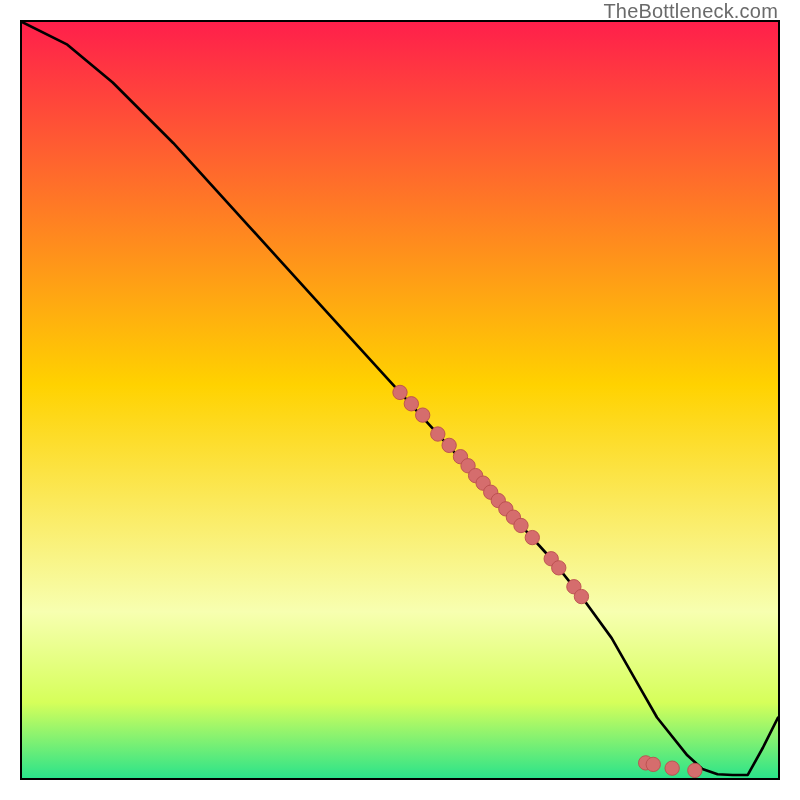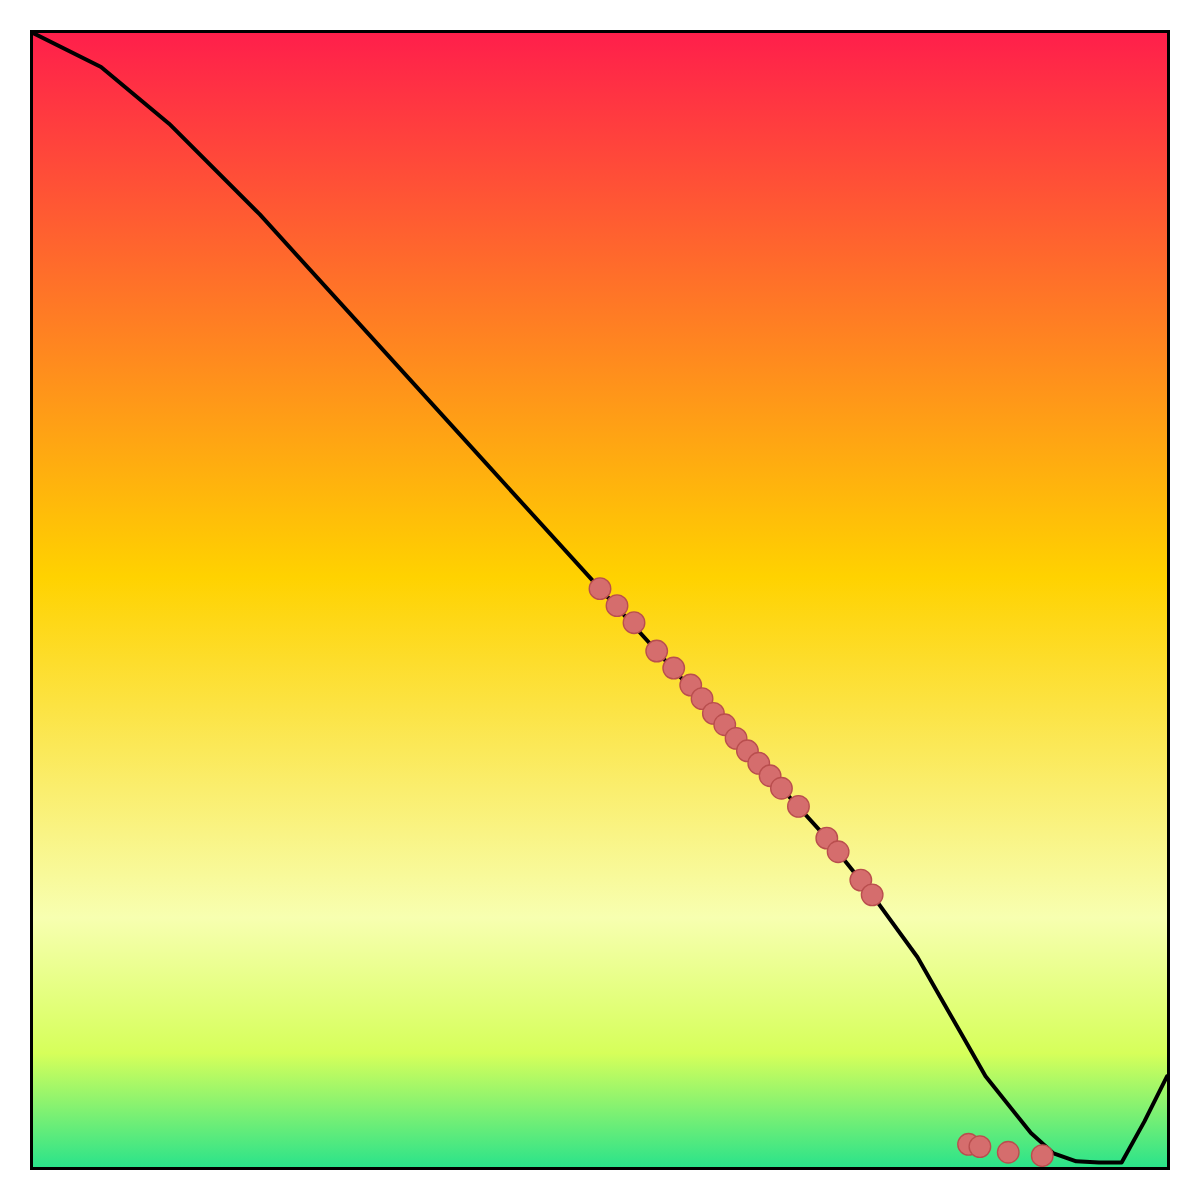--- a/index.html
+++ b/index.html
@@ -43,20 +43,21 @@
     font-size: 20px;
     color: #6a6a6a;
     font-weight: 500;
     letter-spacing: 0.2px;
   }
 </style>
 </head>
 <body>
 
 <div class="chart-wrap">
+  <div class="watermark">TheBottleneck.com</div>
 
   <div class="plot-area">
     <svg class="gradient-bg" viewBox="0 0 100 100" preserveAspectRatio="none">
       <defs>
         <linearGradient id="bg-grad" x1="0" y1="0" x2="0" y2="1">
             <stop offset="0%" stop-color="#ff1f4b"></stop>
             <stop offset="48%" stop-color="#ffd200"></stop>
             <stop offset="78%" stop-color="#f7ffb0"></stop>
             <stop offset="90%" stop-color="#d6ff5a"></stop>
             <stop offset="100%" stop-color="#2be38a"></stop>

